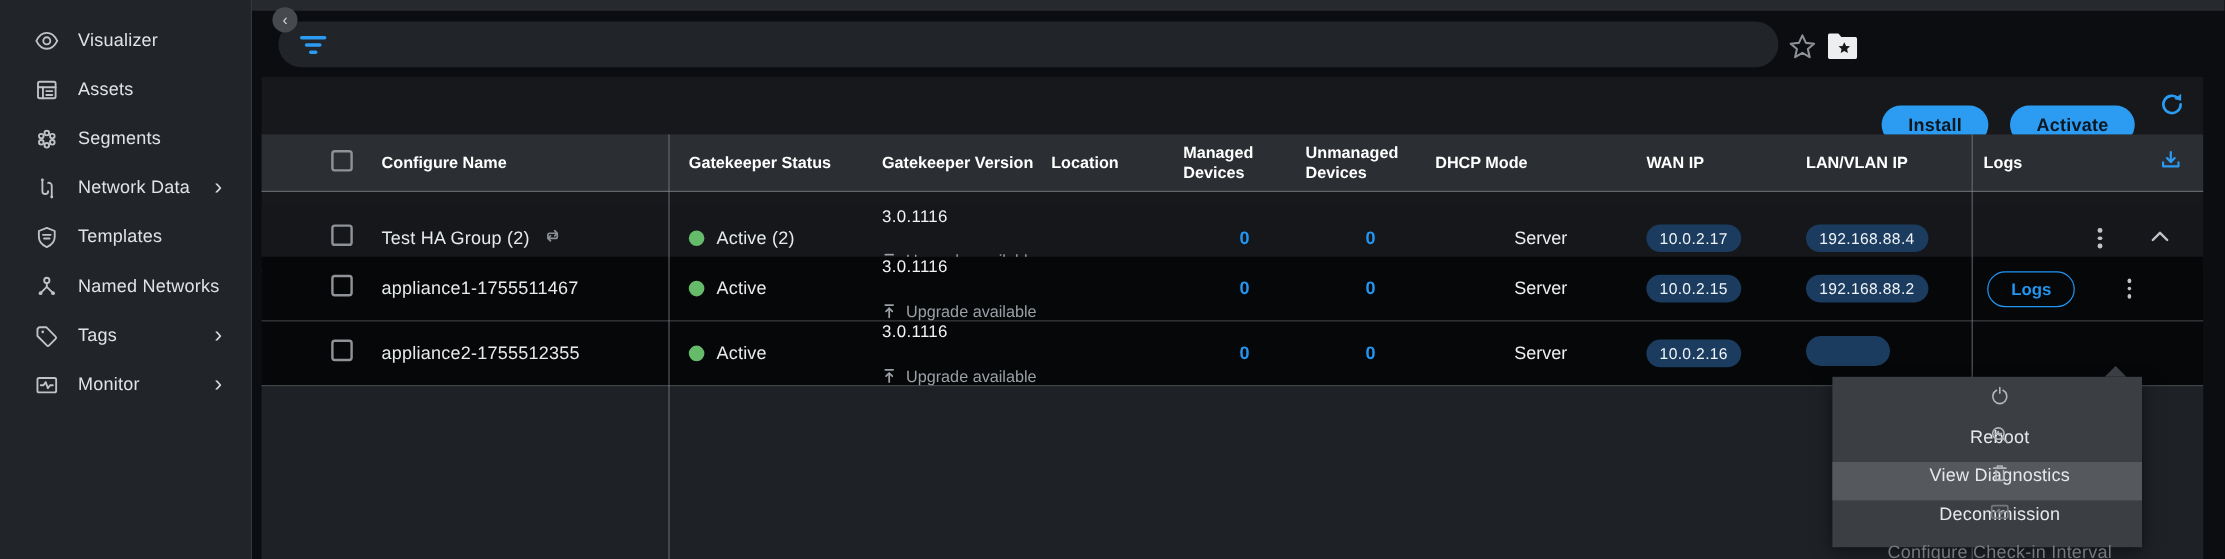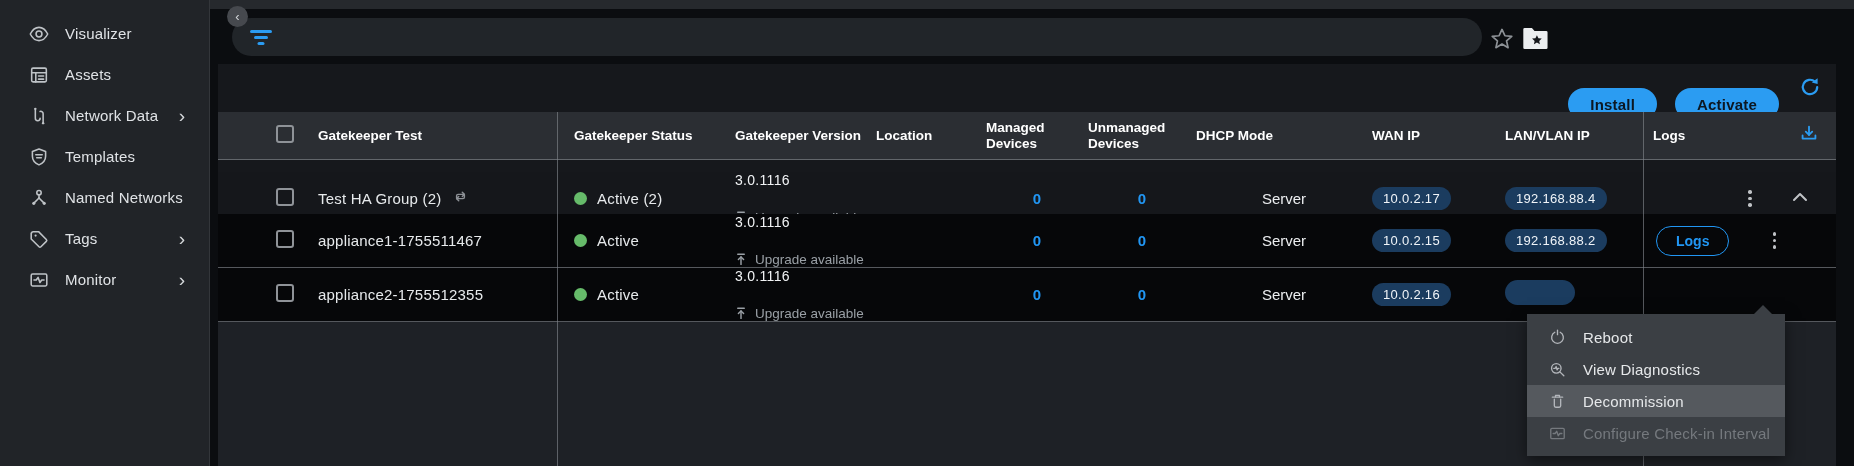--- a/index.html
+++ b/index.html
@@ -75,21 +75,21 @@
   .logs-btn { border:1.5px solid #2196f3; background:transparent; color:#2196f3; font-weight:700; font-size:14px; border-radius:16px; padding:6px 19px; cursor:pointer; font-family:inherit; }
   .kebab { width:16px; height:22px; display:flex; flex-direction:column; align-items:center; justify-content:center; gap:3px; cursor:pointer; background:transparent; border:none; }
   .kebab i { width:3.5px; height:3.5px; border-radius:50%; background:#c0c3c7; display:block; }
   .row-0 .col-logs { justify-content:flex-end; gap:32px; padding-right:26px; }
   .row-1 .col-logs { padding-left:13px; gap:37px; }
   .chevron-up-btn { background:transparent; border:none; cursor:pointer; width:20px; height:20px; padding:0; }
 
   
   .context-menu { position:absolute; left:1527px; top:314px; width:258px; background:#3b3f44; z-index:100; padding:7px 0; box-shadow:0 4px 14px rgba(0,0,0,.5); }
   .menu-caret { position:absolute; top:-9px; left:227px; width:0; height:0; border-left:9px solid transparent; border-right:9px solid transparent; border-bottom:9px solid #3b3f44; }
-  .menu-item { height:32px; display:flex; align-items:center; padding-left:21px; gap:16px; color:#e6e8ea; font-size:15px; cursor:pointer; letter-spacing:.2px; }
+  .menu-item { height:32px; display:flex; align-items:center; padding-left:21px; gap:16px; color:#e6e8ea; font-size:15px; cursor:pointer; letter-spacing:.2px;flex-direction:column; }
   .menu-item svg { stroke:#b3b6bb; fill:none; stroke-width:1.7; stroke-linecap:round; stroke-linejoin:round; flex:0 0 auto; }
   .menu-item.highlighted { background:#55595e; }
   .menu-item.disabled { color:#75797e; cursor:default; }
   .menu-item.disabled svg { stroke:#75797e; }
 
   svg.stroke-ico { fill:none; stroke-linecap:round; stroke-linejoin:round; }
 </style>
 </head>
 <body>
 
@@ -110,20 +110,33 @@
       <span class="sicon">
         <svg width="22" height="22" viewBox="0 0 24 24">
             <rect x="4" y="4.5" width="16" height="15" rx="1.5"></rect>
             <line x1="4" y1="9.5" x2="20" y2="9.5"></line>
             <line x1="8.5" y1="9.5" x2="8.5" y2="19.5"></line>
             <line x1="11.5" y1="13" x2="17" y2="13"></line>
             <line x1="11.5" y1="16.5" x2="17" y2="16.5"></line>
           </svg>
       </span>
       <span class="slabel">Assets</span>
+    </div>
+    <div class="side-item">
+      <span class="sicon">
+        <svg width="22" height="22" viewBox="0 0 24 24">
+            <circle cx="12" cy="6.4" r="2.1"></circle>
+            <circle cx="17" cy="9.2" r="2.1"></circle>
+            <circle cx="17" cy="14.8" r="2.1"></circle>
+            <circle cx="12" cy="17.6" r="2.1"></circle>
+            <circle cx="7" cy="14.8" r="2.1"></circle>
+            <circle cx="7" cy="9.2" r="2.1"></circle>
+          </svg>
+      </span>
+      <span class="slabel">Segments</span>
     </div>
     <div class="side-item">
       <span class="sicon">
         <svg width="22" height="22" viewBox="0 0 24 24">
             <path d="M8,4.5 v10 a2.6,2.6 0 0 0 5.2,0"></path>
             <circle cx="8" cy="4.2" r="1.3" fill="#bfc3c7" stroke="none"></circle>
             <path d="M16.5,19.5 v-10 a2.6,2.6 0 0 0 -3.3,-2.5"></path>
             <circle cx="16.5" cy="19.8" r="1.3" fill="#bfc3c7" stroke="none"></circle>
           </svg>
       </span>
@@ -204,21 +217,21 @@
       <button class="refresh-btn">
         <svg class="stroke-ico" width="24" height="24" viewBox="0 0 24 24" stroke="#2b9cf2" stroke-width="2.2">
             <path d="M19.2,12 a7.2,7.2 0 1 1 -2.2,-5.2"></path>
             <polygon points="19.6,3.2 19.6,9 13.8,7.4" fill="#2b9cf2" stroke="none"></polygon>
           </svg>
       </button>
     </div>
 
     <div class="thead">
       <div class="col-cb"><span class="checkbox"></span></div>
-      <div class="col-name">Gatekeeper Test</div>
+      <div class="col-name">Configure Name</div>
       <div class="col-status">Gatekeeper Status</div>
       <div class="col-version">Gatekeeper Version</div>
       <div class="col-location">Location</div>
       <div class="col-managed">Managed Devices</div>
       <div class="col-unmanaged">Unmanaged Devices</div>
       <div class="col-dhcp">DHCP Mode</div>
       <div class="col-wan">WAN IP</div>
       <div class="col-lan">LAN/VLAN IP</div>
       <div class="col-logs">
         <span>Logs</span>

